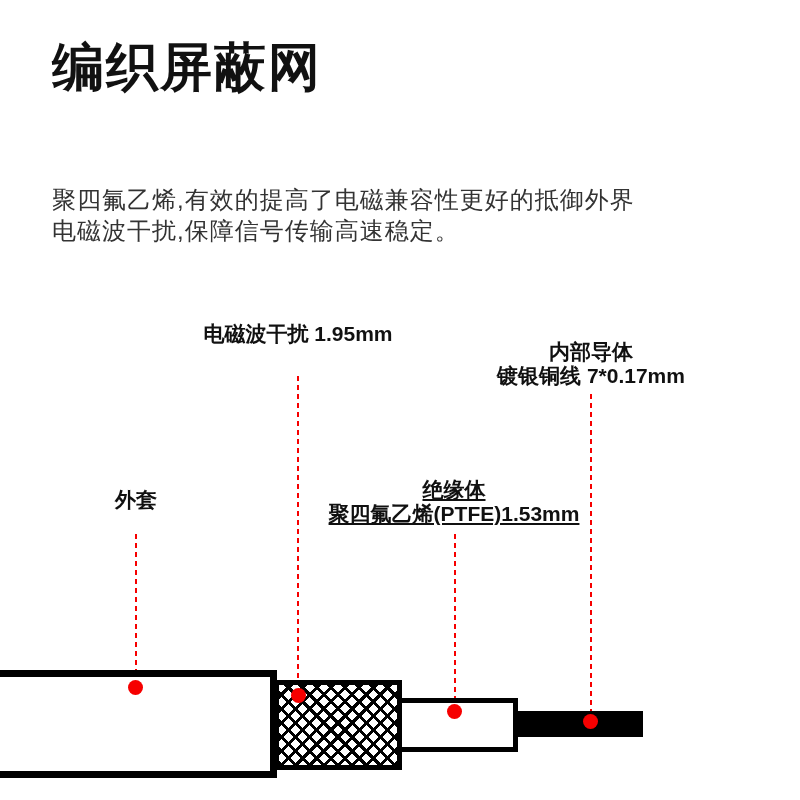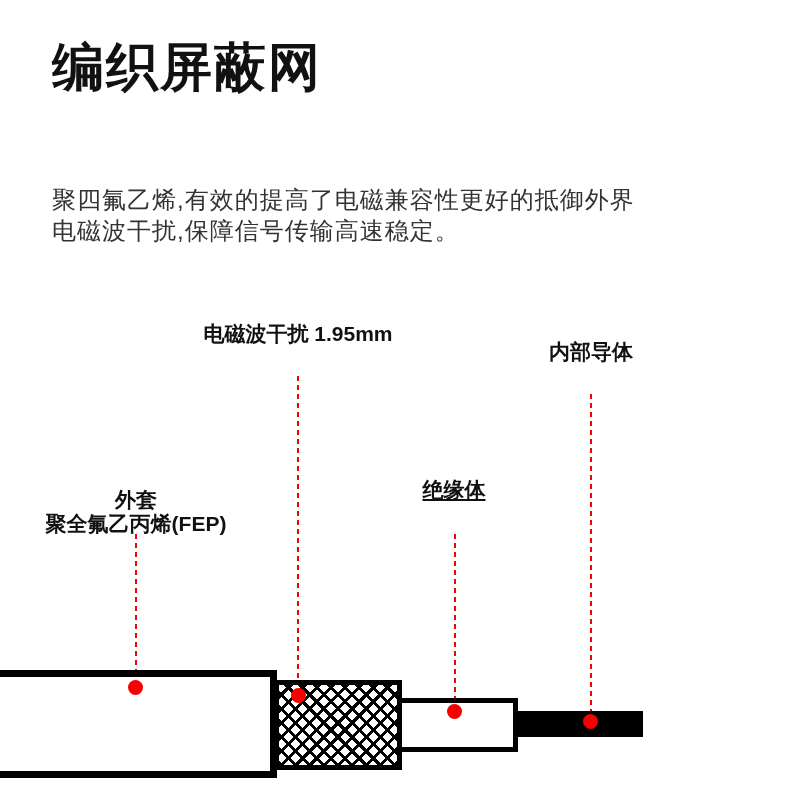--- a/index.html
+++ b/index.html
@@ -111,29 +111,30 @@
     <div>聚四氟乙烯,有效的提高了电磁兼容性更好的抵御外界</div>
     <div>电磁波干扰,保障信号传输高速稳定。</div>
   </div>
 
   <div class="callout" style="left:298px; top:322px;">
     <div class="d">电磁波干扰 1.95mm</div>
   </div>
 
   <div class="callout" style="left:591px; top:340px;">
     <div class="t">内部导体</div>
+    <div class="d">镀银铜线 7*0.17mm</div>
   </div>
 
   <div class="callout" style="left:136px; top:488px;">
     <div class="t">外套</div>
-    <div class="d">聚全氟乙丙烯(FEP)</div>
   </div>
 
   <div class="callout" style="left:454px; top:478px;text-decoration:underline;">
     <div class="t">绝缘体</div>
+    <div class="d">聚四氟乙烯(PTFE)1.53mm</div>
   </div>
 
   <div class="leader" style="left:297px; top:376px; height:312px;"></div>
   <div class="leader" style="left:590px; top:394px; height:321px;"></div>
   <div class="leader" style="left:135px; top:534px; height:146px;"></div>
   <div class="leader" style="left:454px; top:534px; height:171px;"></div>
 
   <div class="jacket"></div>
   <div class="braid"></div>
   <div class="insulation"></div>

